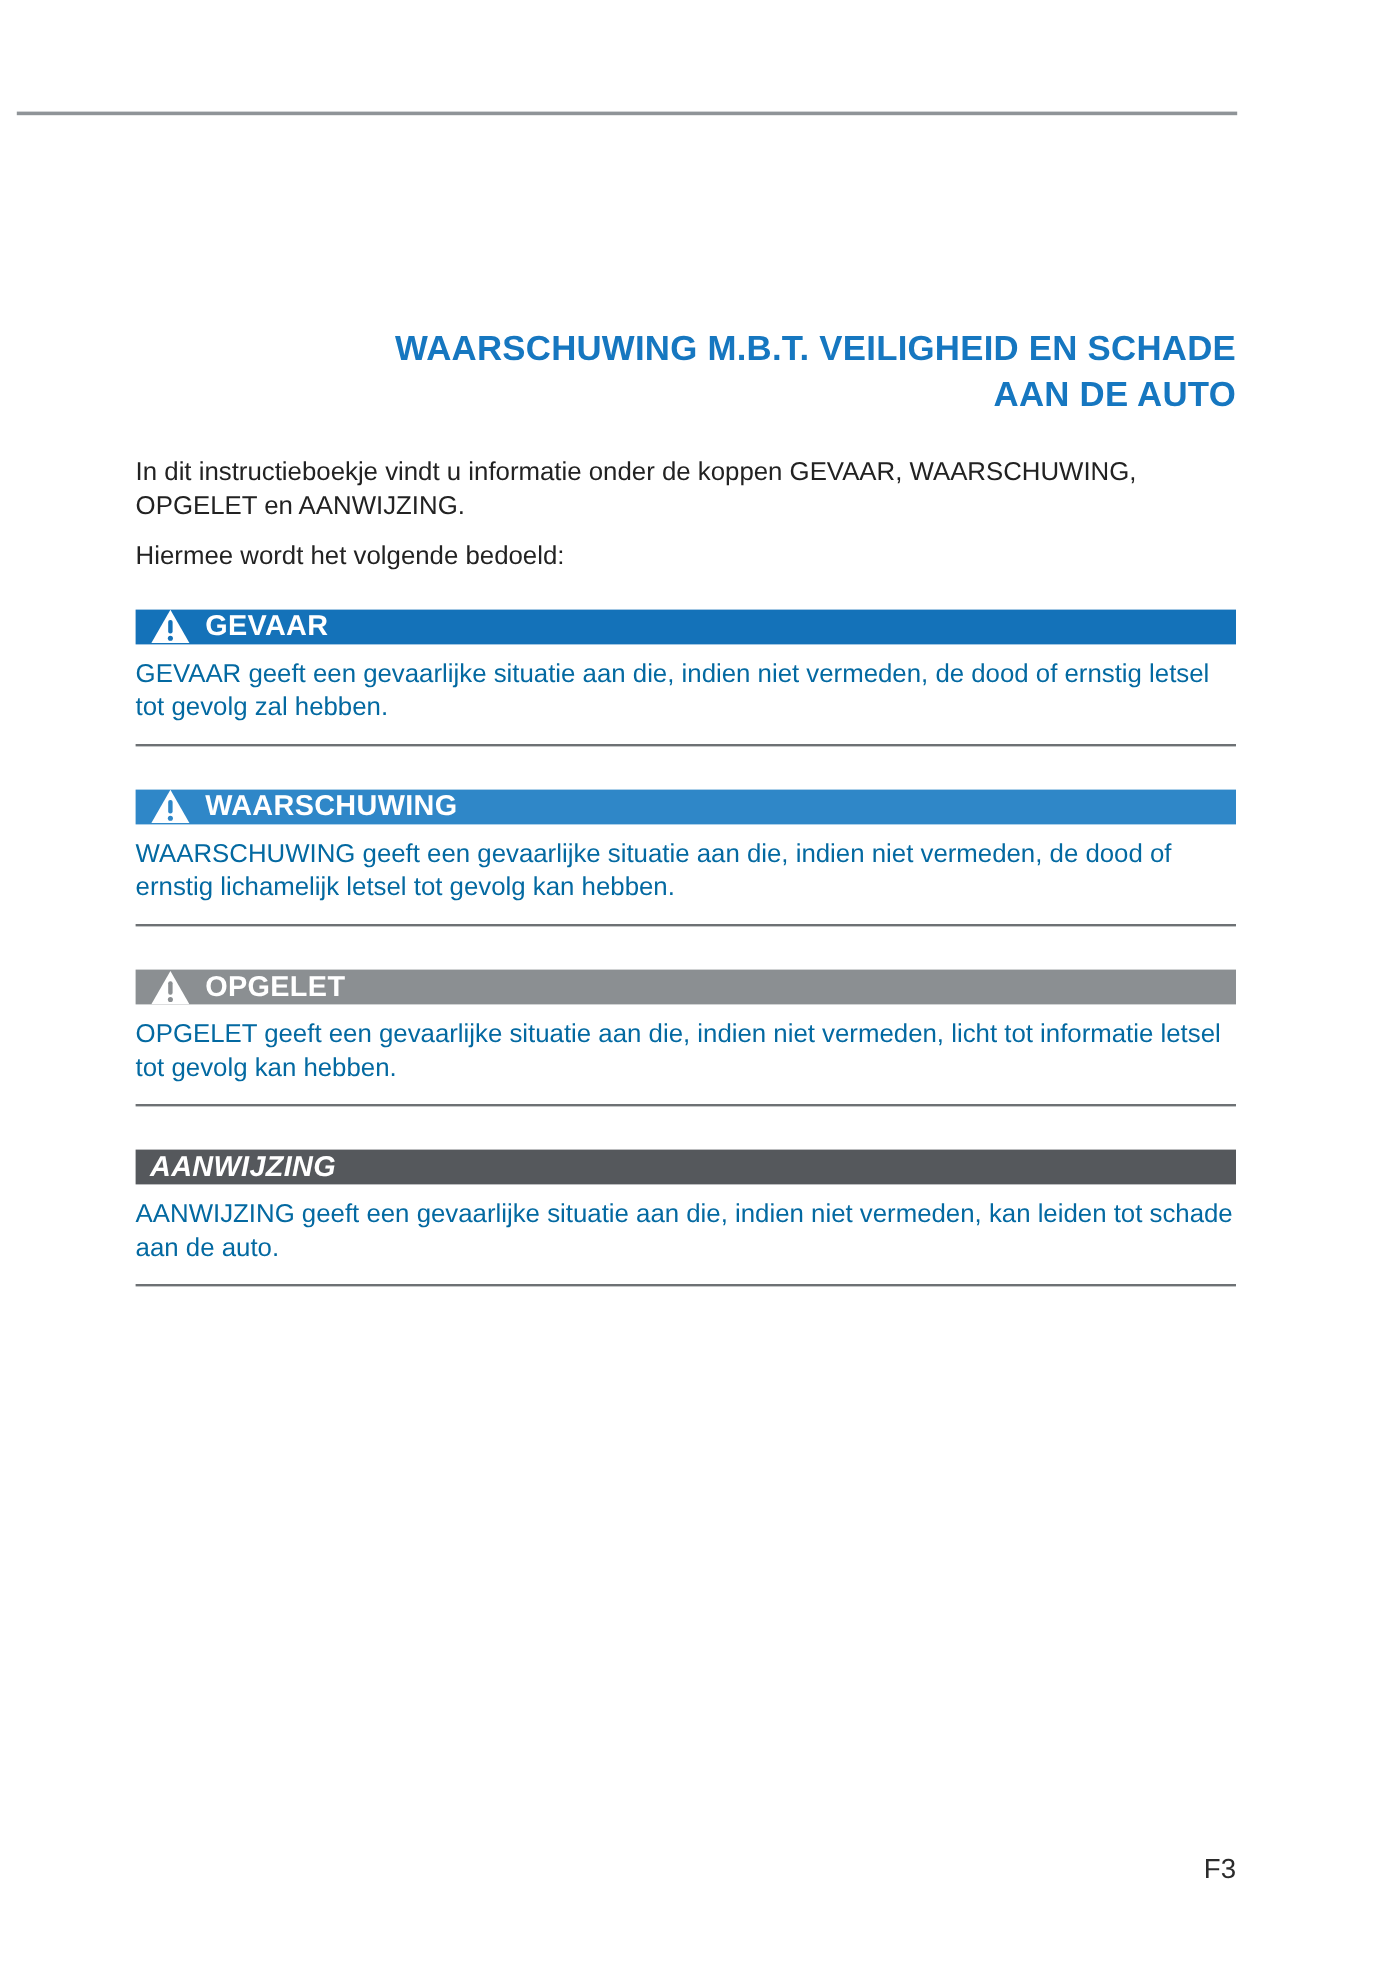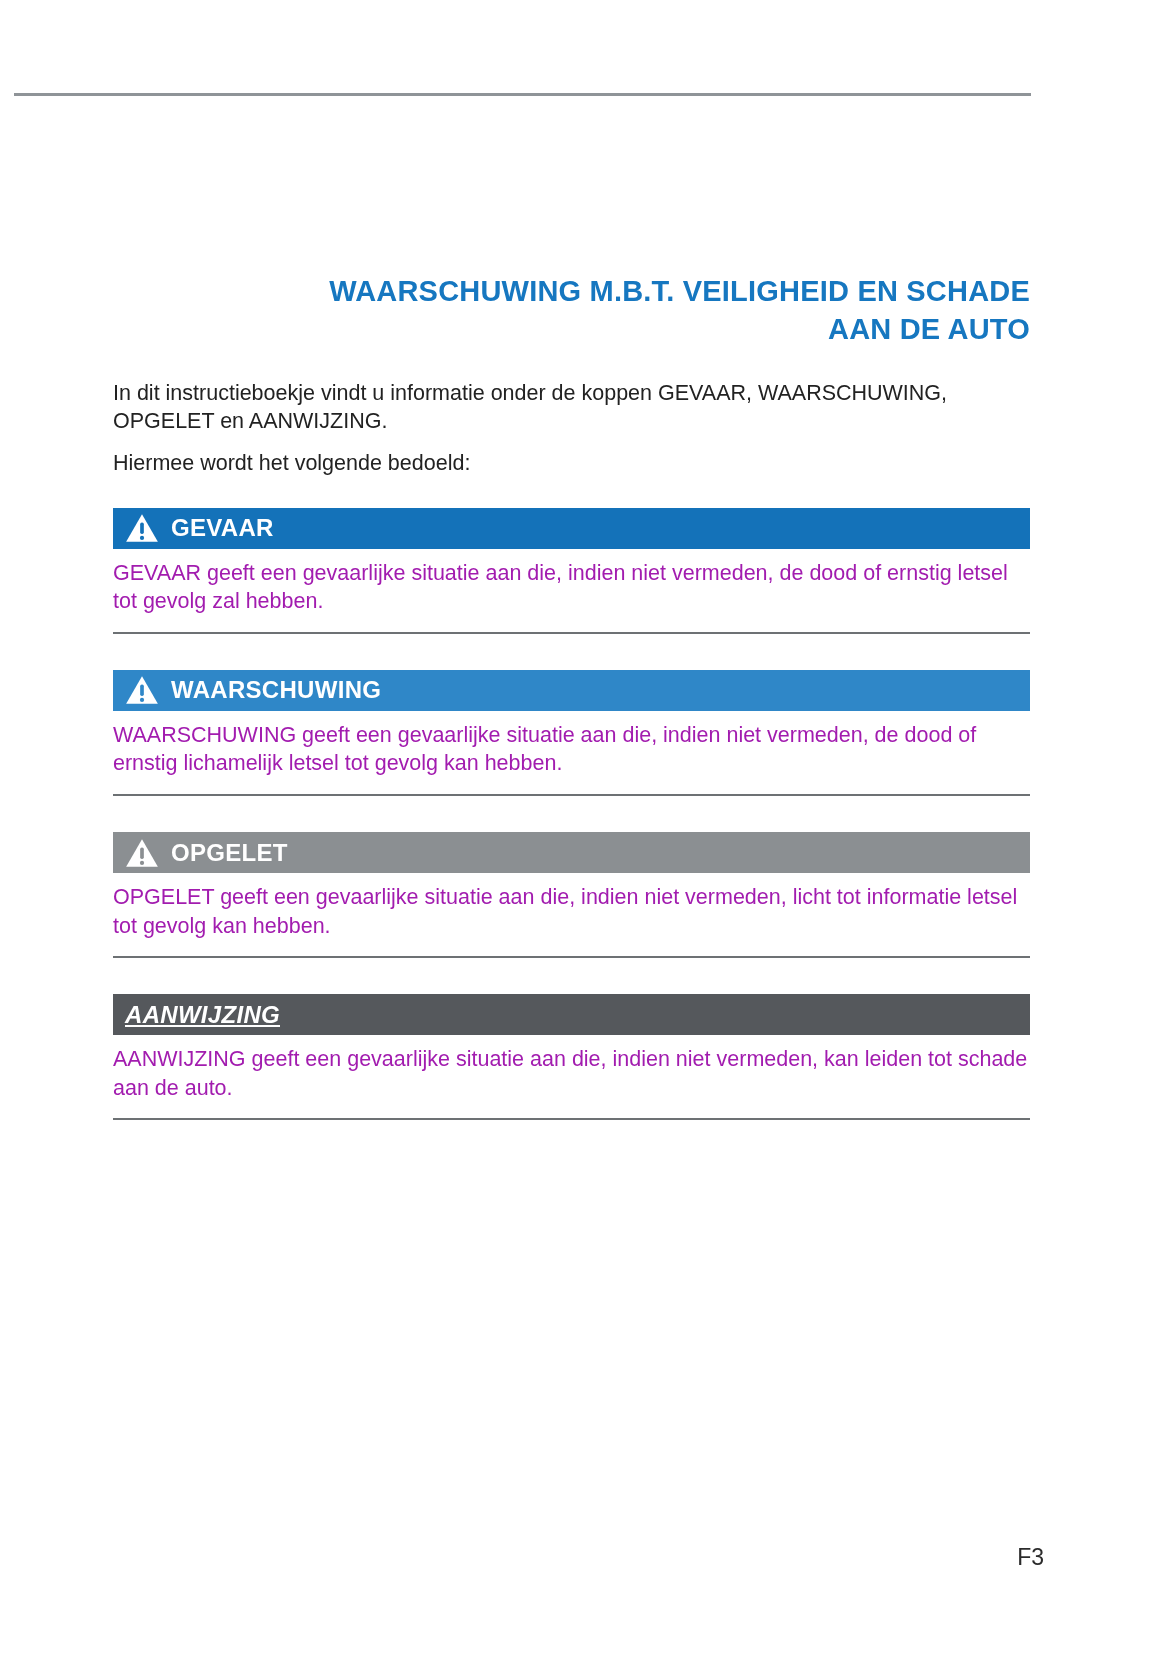--- a/index.html
+++ b/index.html
@@ -19,34 +19,34 @@
     line-height:1.32;margin:0 0 30px 0;letter-spacing:.2px;
   }
   .intro p{
     font-size:21.5px;line-height:1.32;margin:16px 0 10px 0;color:#222;
   }
   .intro p.second{margin-top:14px;}
   .notice{margin-top:36px;}
   .notice:first-of-type{margin-top:30px;}
   .notice-bar{
     background:var(--bar,#1472b9);
-    height:41px;display:flex;align-items:center;padding:0 12px;box-sizing:border-box;
+    height:29px;display:flex;align-items:center;padding:0 12px;box-sizing:border-box;
   }
   .warn-icon{display:inline-flex;margin-right:12px;line-height:0;}
   .warn-icon svg .excl{fill:var(--bar,#1472b9);}
   .notice-label{
     color:#ffffff;font-size:24px;font-weight:bold;letter-spacing:.3px;
   }
-  .notice-label.italic{font-style:italic;text-decoration:underline;}
+  .notice-label.italic{font-style:italic;}
   .notice-body{
-    font-size:21.5px;line-height:1.33;margin:10px 0 16px 0;color:#a21caf;
+    font-size:21.5px;line-height:1.33;margin:10px 0 16px 0;color:#0369a1;
   }
   .notice-rule{height:2px;background:#6d7174;}
   .page-number{
-    position:absolute;right:121px;bottom:82px;font-size:23px;color:#2b2b2b;
+    position:absolute;right:135px;bottom:82px;font-size:23px;color:#2b2b2b;
   }
 </style>
 </head>
 <body>
 
 <div class="top-rule"></div>
 
 <div class="content">
 
   <h1 class="doc-title"><span>WAARSCHUWING M.B.T. VEILIGHEID EN SCHADE</span><br>

